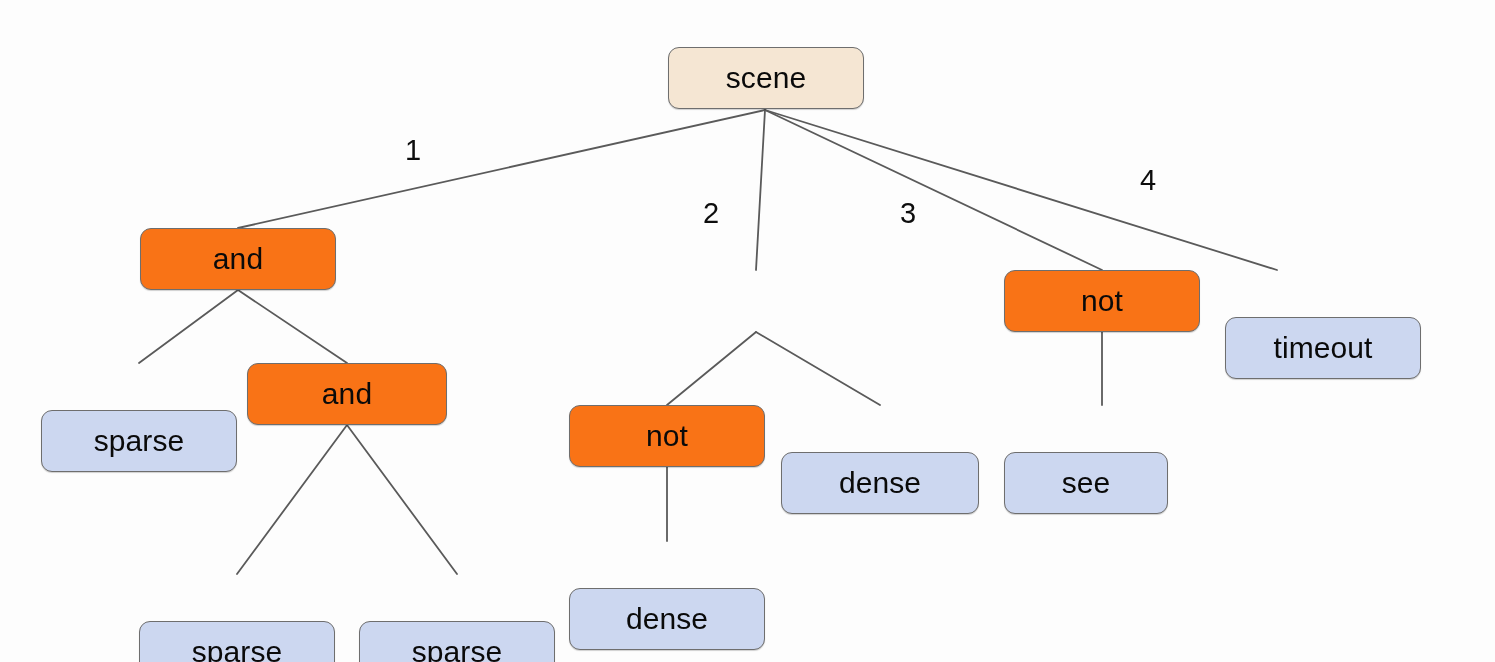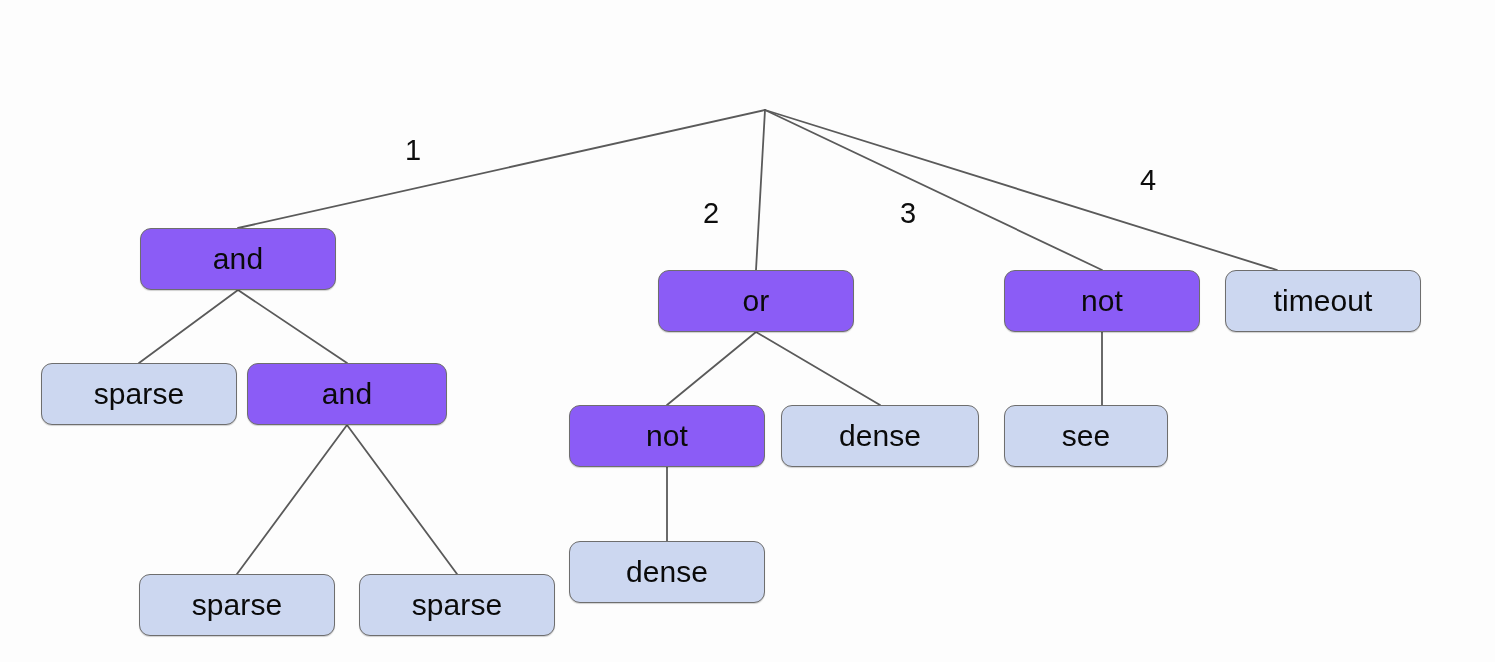--- a/index.html
+++ b/index.html
@@ -35,22 +35,22 @@
     justify-content: center;
     font-size: 30px;
     color: #0a0a0a;
     line-height: 1;
     letter-spacing: 0.1px;
     white-space: nowrap;
     box-shadow: 0 1px 1px rgba(0,0,0,0.18);
     z-index: 3;
   }
   .node-root   { background: #f5e6d3; }
-  .node-op     { background: #8b5cf6; }
-  .node-leaf   { background: #ccd7f0; }
+  .node-op     { background: #f97316; }
+  .node-leaf   { background: #ccd7f0; margin-top: 47px; }
   .edge-label {
     position: absolute;
     font-size: 29px;
     color: #0d0d0d;
     line-height: 1;
     z-index: 4;
     white-space: nowrap;
   }
 </style>
 </head>
@@ -68,25 +68,25 @@
       <line x1="347" y1="425" x2="457" y2="574" stroke="#5a5a5a" stroke-width="1.8" stroke-linecap="round"></line>
       <line x1="756" y1="332" x2="667" y2="405" stroke="#5a5a5a" stroke-width="1.8" stroke-linecap="round"></line>
       <line x1="756" y1="332" x2="880" y2="405" stroke="#5a5a5a" stroke-width="1.8" stroke-linecap="round"></line>
       <line x1="667" y1="467" x2="667" y2="541" stroke="#5a5a5a" stroke-width="1.8" stroke-linecap="round"></line>
       <line x1="1102" y1="332" x2="1102" y2="405" stroke="#5a5a5a" stroke-width="1.8" stroke-linecap="round"></line>
     </svg>
 <div class="edge-label" style="left: 405px; top: 136px;">1</div>
     <div class="edge-label" style="left: 703px; top: 199px;">2</div>
     <div class="edge-label" style="left: 900px; top: 199px;">3</div>
     <div class="edge-label" style="left: 1140px; top: 166px;">4</div>
+    <div class="node node-root" style="left: 668px; top: 47px; width: 196px; height: 62px;">
+      <span>scene</span>
+    </div>
     <div class="node node-op" style="left: 140px; top: 228px; width: 196px; height: 62px;">
       <span>and</span>
-    </div>
-    <div class="node node-op" style="left: 658px; top: 270px; width: 196px; height: 62px;">
-      <span>or</span>
     </div>
     <div class="node node-op" style="left: 1004px; top: 270px; width: 196px; height: 62px;">
       <span>not</span>
     </div>
     <div class="node node-leaf" style="left: 1225px; top: 270px; width: 196px; height: 62px;">
       <span>timeout</span>
     </div>
     <div class="node node-leaf" style="left: 41px; top: 363px; width: 196px; height: 62px;">
       <span>sparse</span>
     </div>

